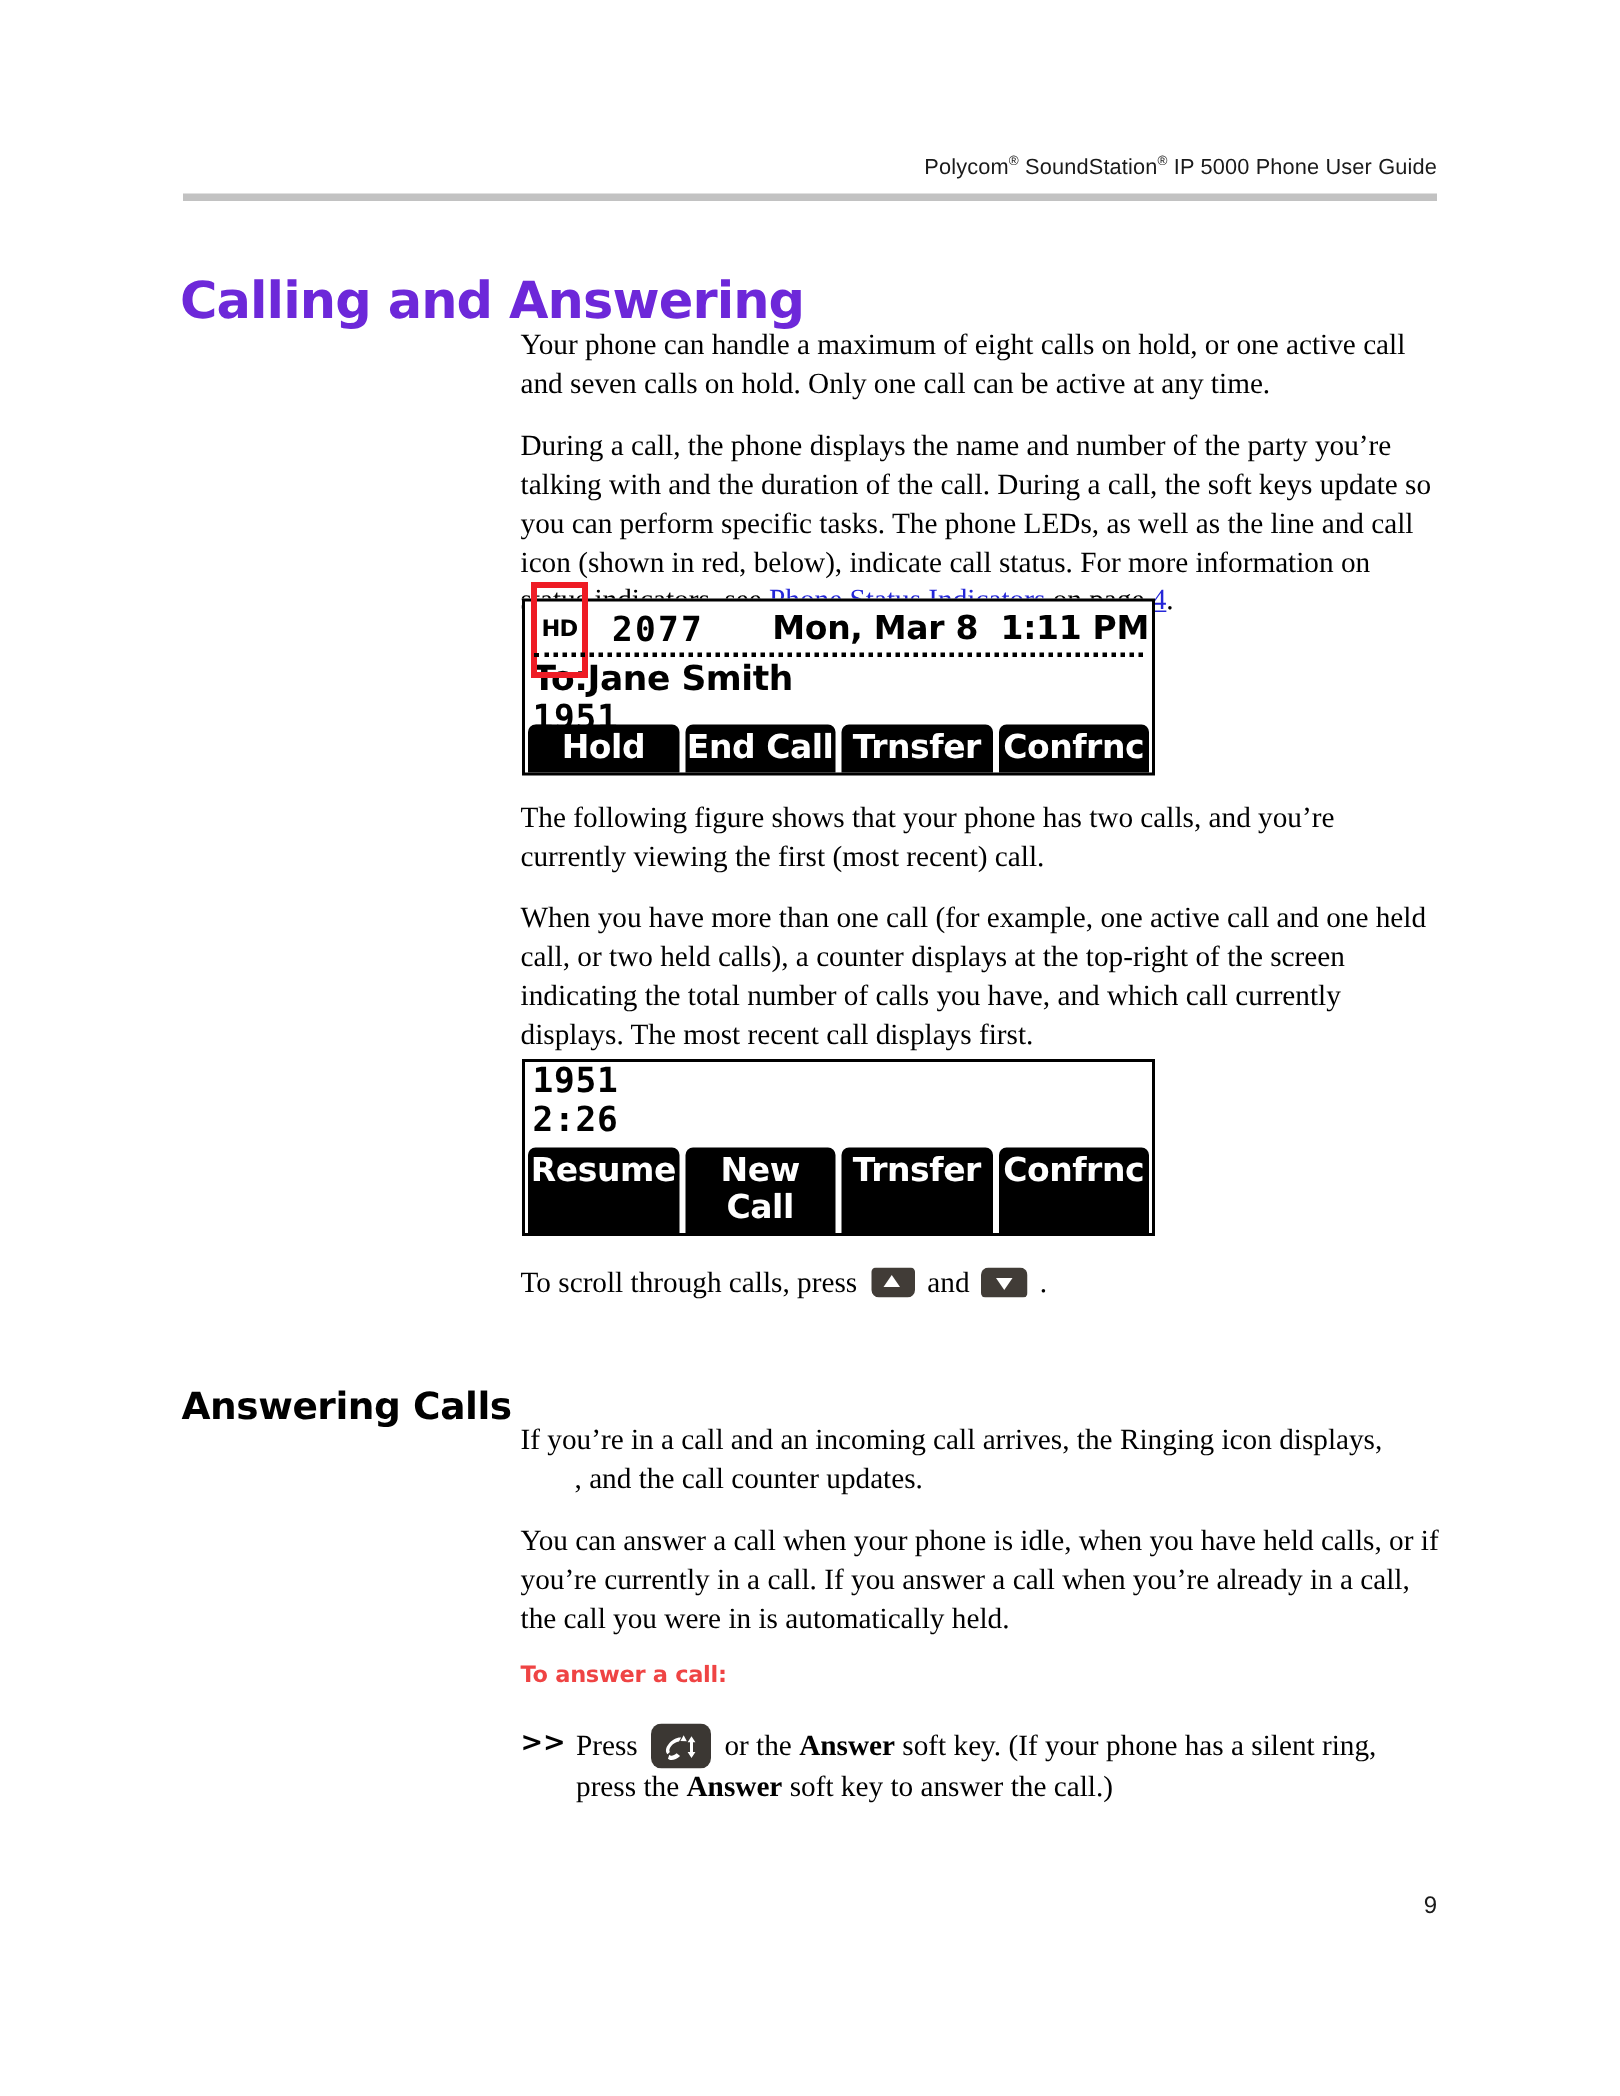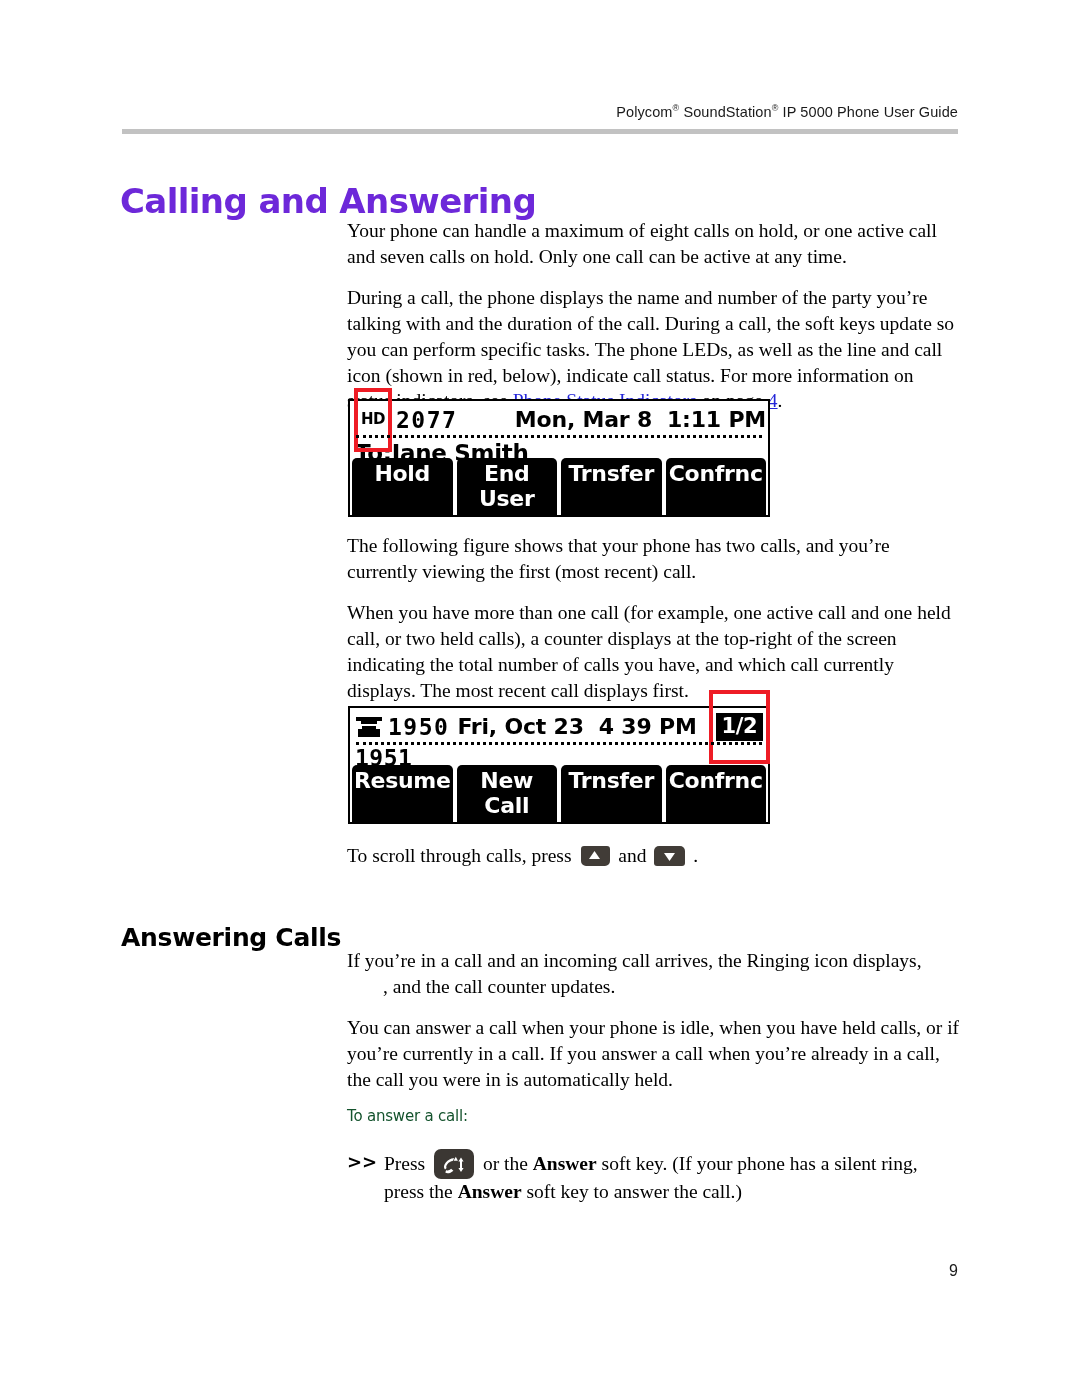--- a/index.html
+++ b/index.html
@@ -58,24 +58,24 @@
     left: 121px;
     top: 902px;
     font-family: "DejaVu Sans", sans-serif;
     font-weight: bold;
     font-size: 25px;
     letter-spacing: -0.3px;
     color: #000;
   }
   .sub-title {
     font-family: "DejaVu Sans", sans-serif;
-    font-weight: normal;
+    font-weight: bold;
     font-size: 15px;
     letter-spacing: -0.2px;
-    color: #14532d;
+    color: #ef4444;
   }
 
   
   .col {
     position: absolute;
     left: 347px;
     width: 613px;
     font-size: 19.5px;
     line-height: 25.7px;
     text-align: left;
@@ -104,21 +104,21 @@
     left: 6px;
     right: 6px;
     bottom: 0px;
     height: 0;
     border-bottom: 3px dotted #000;
   }
   .lcd-ext {
     font-weight: bold;
     font-size: 23px;
     letter-spacing: 1.5px;
-    margin-left: 4px;
+    margin-left: 16px;
     font-family: "DejaVu Sans Mono", monospace;
   }
   .lcd-datetime {
     font-weight: bold;
     font-size: 22px;
     letter-spacing: -0.2px;
     margin-left: auto;
     white-space: pre;
   }
   .hd-badge {
@@ -259,47 +259,33 @@
   </div>
 
   <div class="lcd-line1">To:Jane Smith</div>
   <div class="lcd-line2">
     <span>1951</span>
     <span>0:12</span>
   </div>
 
   <div class="softkeys">
     <div class="softkey">Hold</div>
-    <div class="softkey">End User</div>
+    <div class="softkey">End Call</div>
     <div class="softkey">Trnsfer</div>
     <div class="softkey">Confrnc</div>
   </div>
 </div>
 
 <div class="col" style="top:533px;">
   <p class="p">The following figure shows that your phone has two calls, and you’re currently viewing the first (most recent) call.</p>
   <p class="p">When you have more than one call (for example, one active call and one held call, or two held calls), a counter displays at the top-right of the screen indicating the total number of calls you have, and which call currently displays. The most recent call displays first.</p>
 </div>
 
 <div class="lcd" style="left:348px; top:706px; width:422px; height:118px;">
 
-  <div class="lcd-status">
-    <span>
-      <svg class="hold-icon" viewBox="0 0 30 22">
-        <path d="M2 1 h26 v4 h-5 v3 h-16 v-3 h-5 z" fill="#000"></path>
-        <path d="M8 10 h14 v3 h4 v8 h-22 v-8 h4 z" fill="#000"></path>
-      </svg>
-    </span>
-    <span class="lcd-ext">1950</span>
-    <span class="lcd-datetime" style="margin-right:6px;">Fri, Oct 23  4 39 PM</span>
-    <span class="red-box" style="margin-left:6px; margin-right:-4px;">
-      <span class="counter-badge">1/2</span>
-    </span>
-    <span class="dotted"></span>
-  </div>
 
   <div class="lcd-line2">
     <span>1951</span>
     <span>2:26</span>
   </div>
 
   <div class="softkeys">
     <div class="softkey">Resume</div>
     <div class="softkey">New Call</div>
     <div class="softkey">Trnsfer</div>

